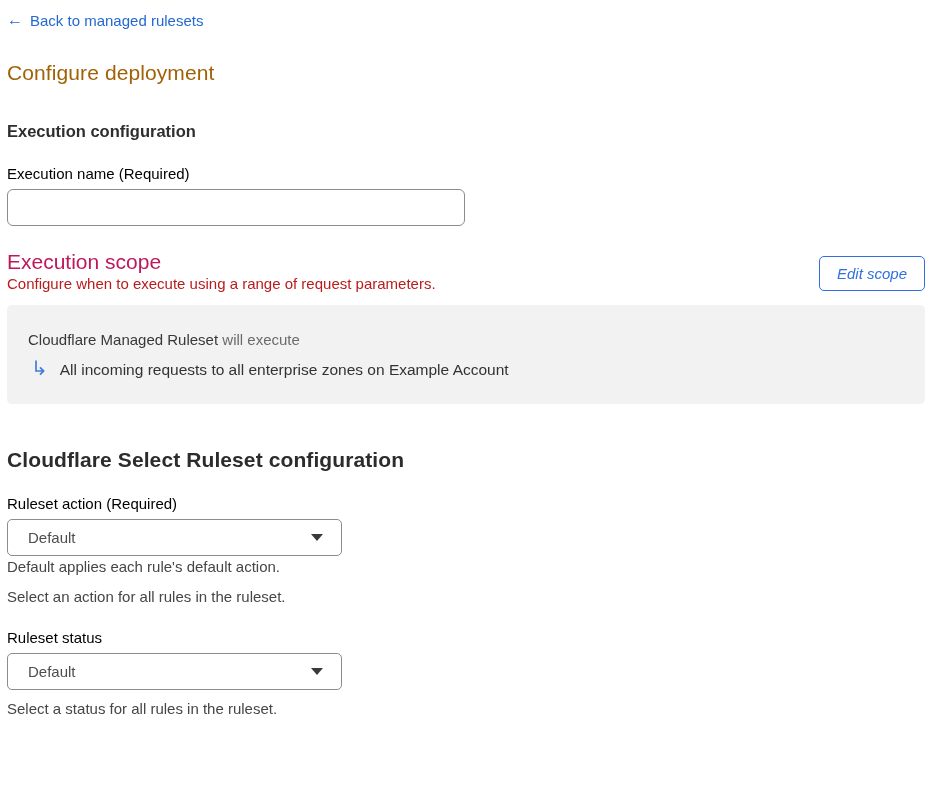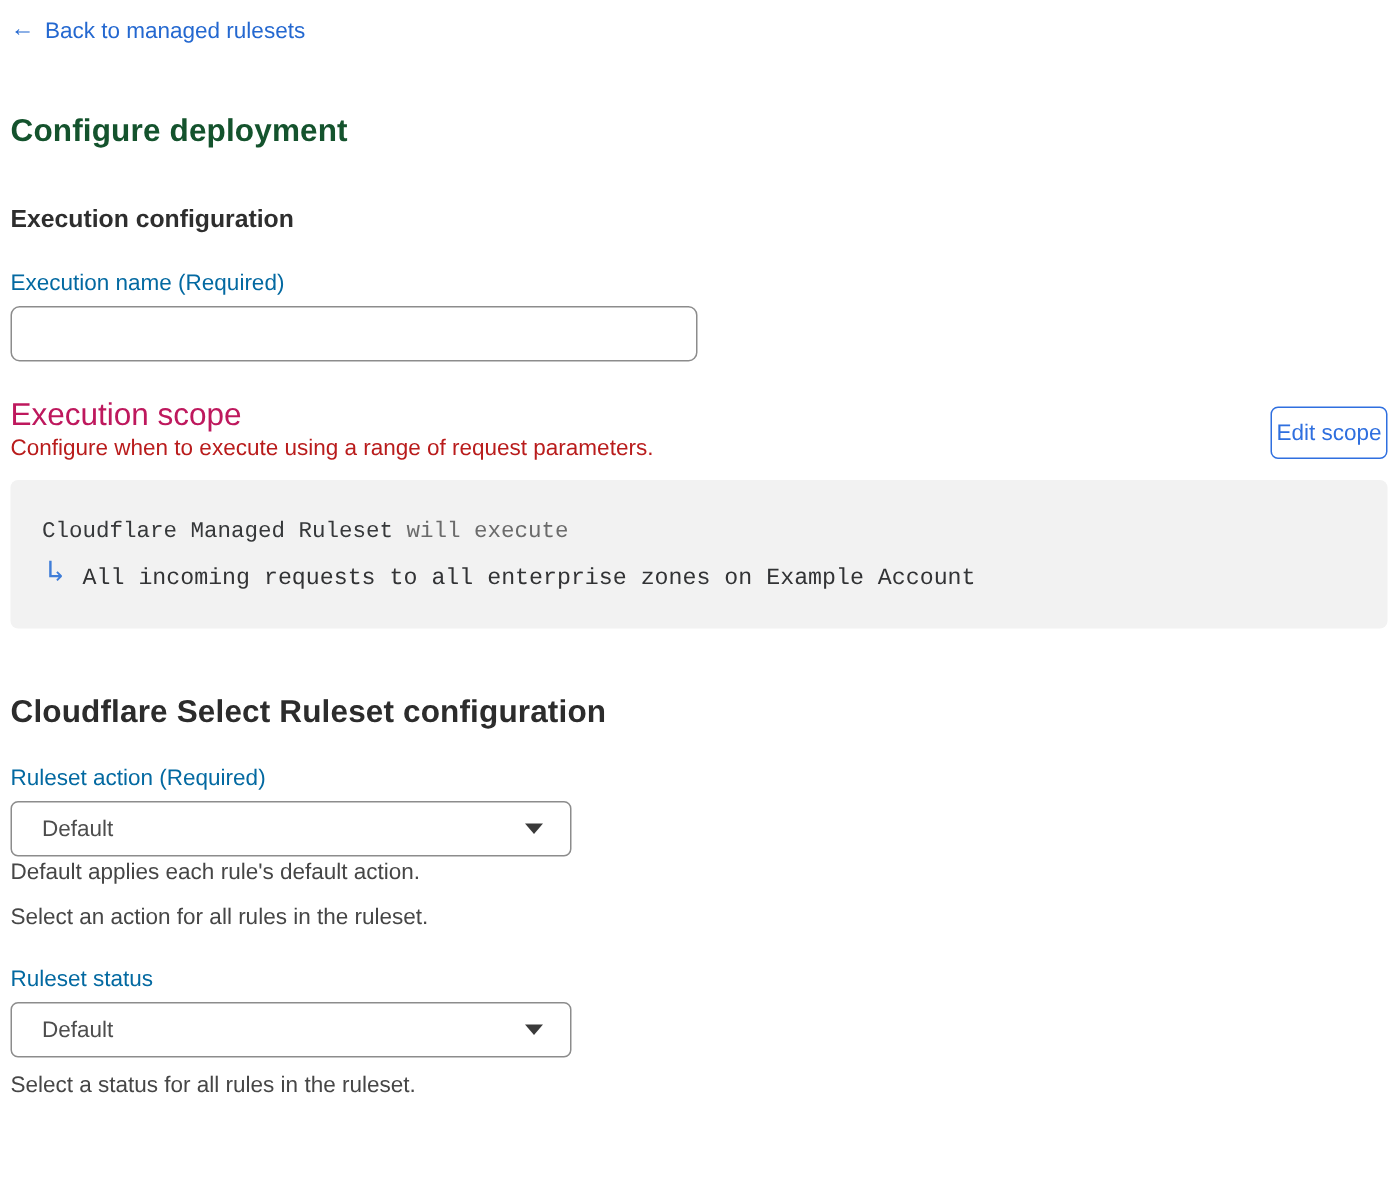--- a/index.html
+++ b/index.html
@@ -21,44 +21,44 @@
     gap: 7px;
     color: #2468d0;
     font-size: 15px;
     text-decoration: none;
     cursor: pointer;
   }
   .back-arrow { font-size: 16px; line-height: 1; }
 
   
   h1.page-title {
-    margin-top: 47px;
+    margin-top: 32px;
     font-size: 21px;
-    font-weight: 700;
-    color: #14532d;
+    font-weight: 400;
+    color: #a16207;
     letter-spacing: 0.1px;
   }
   h1.section-page-title {
     margin-top: 44px;
     font-size: 21px;
     font-weight: 600;
     color: #2c2c2c;
     letter-spacing: 0.1px;
   }
   h2.section-title {
     margin-top: 37px;
     font-size: 16.5px;
     font-weight: 600;
     color: #2e2e2e;
   }
 
   .field-label {
     margin-top: 24px;
     font-size: 15px;
-    color: #0369a1;
+    color: #000000;
   }
 
   .text-input {
     display: block;
     margin-top: 7px;
     width: 458px;
     height: 37px;
     border: 1px solid #8c8c8c;
     border-radius: 6px;
     background: #fff;
@@ -73,59 +73,59 @@
     margin-top: 25px;
     display: flex;
     justify-content: space-between;
     align-items: flex-start;
   }
   .scope-label { font-size: 21px; color: #be185d; line-height: 22px; }
   .scope-desc { font-size: 15px; color: #b91c1c; line-height: 22px; }
   .edit-scope-btn {
     margin-top: 5px;
     height: 35px;
-    padding: 0 3px;
+    padding: 0 17px;
     background: #ffffff;
     border: 1px solid #2f6fdf;
     border-radius: 5px;
     color: #2f6fdf;
     font-size: 15px;
     font-family: "Liberation Sans", sans-serif;
     cursor: pointer;
+    font-style: italic;
   }
 
   
   .summary-box {
     margin-top: 10px;
     width: 918px;
     border-radius: 5px;
     background: #f2f2f2;
     padding: 26px 21px 25px 21px;
-    font-family: Liberation Mono, monospace;
   }
   .summary-line1 { font-size: 15px; }
   .summary-ruleset-name { color: #36383a; }
   .summary-will-execute { color: #6b6b6b; }
   .summary-line2 {
     margin-top: 13px;
     display: flex;
     align-items: center;
   }
   .nested-arrow {
     color: #3f7dd8;
     font-size: 20px;
     line-height: 1;
     margin: -4px 12px 0 3px;
   }
   .summary-scope-text { font-size: 15.5px; color: #323335; }
 
   
   .select-control {
     margin-top: 7px;
-    width: 374px;
+    width: 335px;
     height: 37px;
     border: 1px solid #8c8c8c;
     border-radius: 5px;
     background: #fff;
     display: flex;
     align-items: center;
     justify-content: space-between;
     padding: 0 18px 0 20px;
     cursor: pointer;
   }

